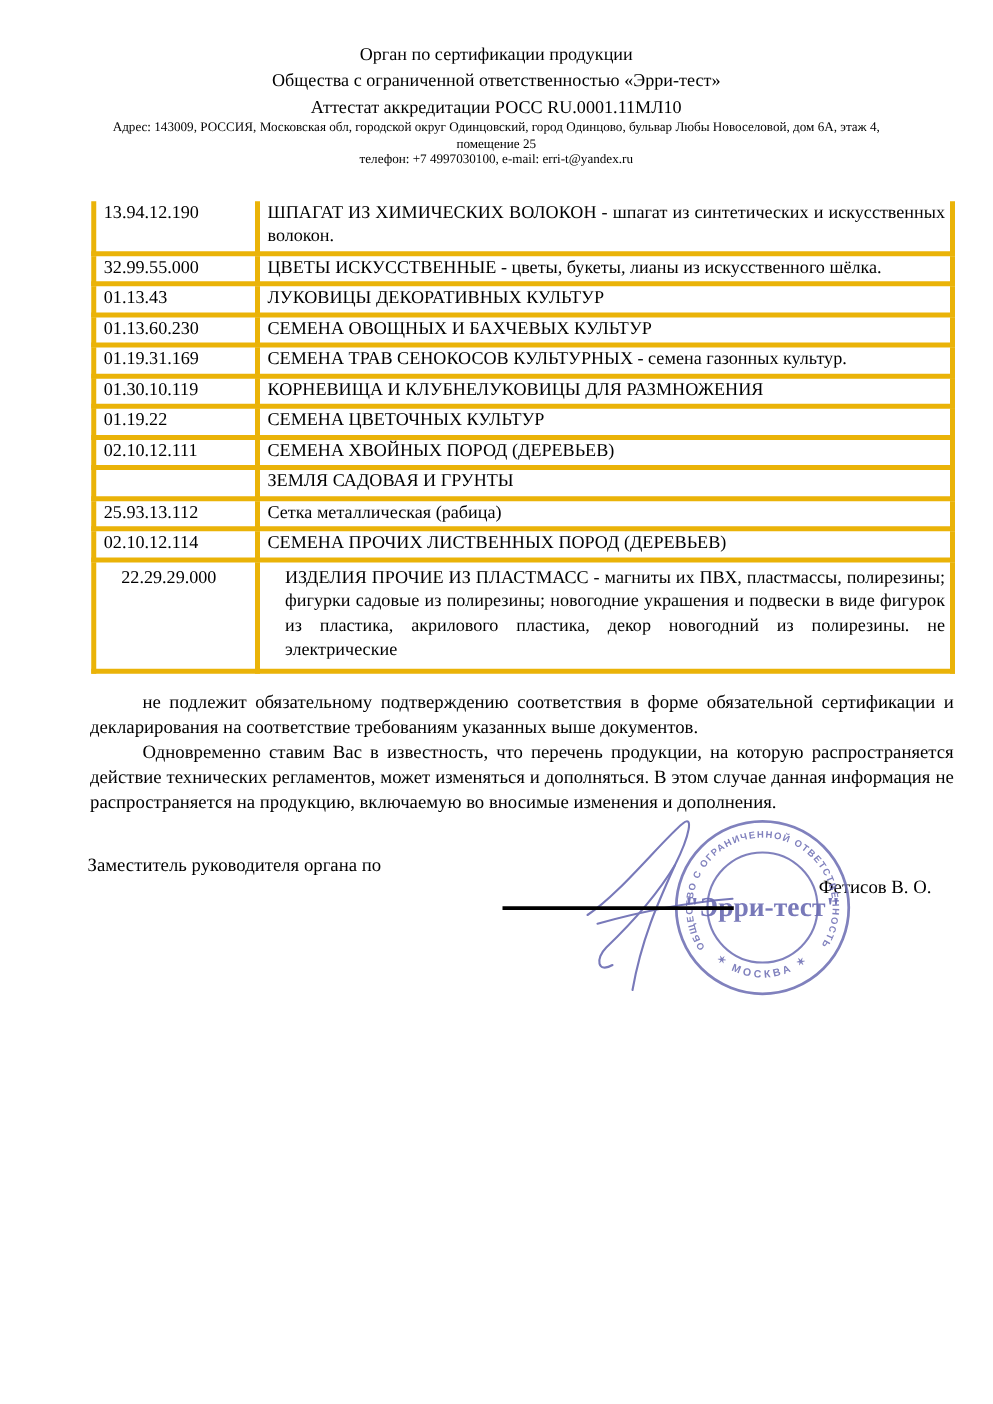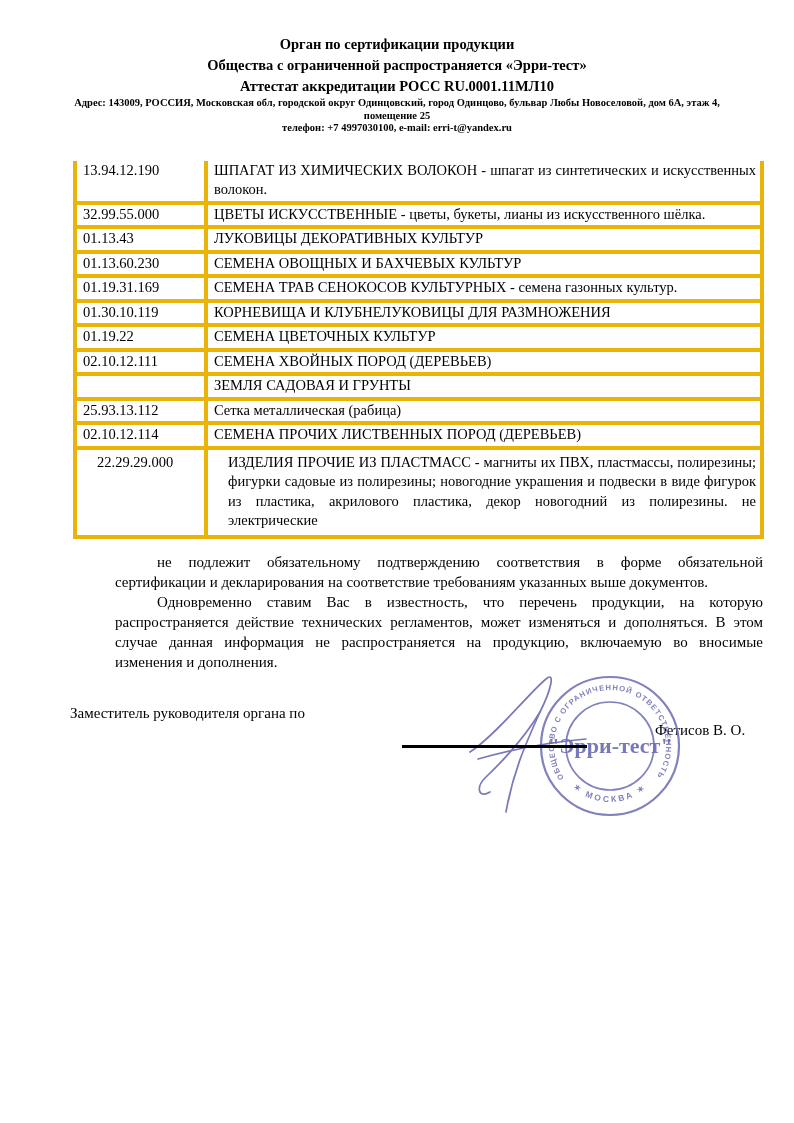--- a/index.html
+++ b/index.html
@@ -4,21 +4,21 @@
 <style>
   * { margin: 0; padding: 0; box-sizing: border-box; }
   html, body { background: #ffffff; }
   body {
     width: 794px; height: 1123px;
     position: relative;
     font-family: "Liberation Serif", "DejaVu Serif", serif;
     color: #000;
     overflow: hidden;
   }
-  .header { padding-top: 34px; text-align: center; font-weight: bold; }
+  .header { padding-top: 34px; text-align: center; }
   .header .h-line { font-size: 14.5px; line-height: 21px; }
   .header .h-small { font-size: 10.5px; line-height: 12.5px; }
 
   .doc-table {
     border-collapse: collapse;
     margin: 26px 0 0 73px;
     width: 691px;
     table-layout: fixed;
   }
   .doc-table td {
@@ -26,21 +26,21 @@
     font-size: 14.5px;
     line-height: 19.5px;
     vertical-align: top;
     padding: 0 4px 1px 6px;
   }
   .doc-table tr:first-child td { border-top: none; }
   .doc-table td.code-cell { width: 131px; }
   .doc-table td.desc-cell { text-align: justify; }
   .doc-table tr:last-child td { padding-top: 3px; padding-bottom: 4px; padding-left: 20px; }
 
-  .body-text { margin: 13px 31px 0 115px; }
+  .body-text { margin: 13px 31px 0 72px; }
   .body-text p {
     font-size: 15px; line-height: 20px;
     text-align: justify;
     text-indent: 42px;
   }
 
   .signature-block {
     position: relative;
     margin-left: 70px;
     width:  690px;
@@ -67,21 +67,21 @@
   }
   .stamp-ring-text { font-family: "Liberation Sans", sans-serif; font-size: 7.6px; letter-spacing: 1.1px; font-weight: bold; }
   .stamp-bottom-text { font-family: "Liberation Sans", sans-serif; font-size: 8.5px; letter-spacing: 2.5px; font-weight: bold; }
   .stamp-center-text { font-size: 22px; font-weight: bold; font-family: "Liberation Serif", serif; }
 </style>
 </head>
 <body>
 
 <div class="header">
   <div class="h-line">Орган по сертификации продукции</div>
-  <div class="h-line">Общества с ограниченной распространяется «Эрри-тест»</div>
+  <div class="h-line">Общества с ограниченной ответственностью «Эрри-тест»</div>
   <div class="h-line">Аттестат аккредитации РОСС RU.0001.11МЛ10</div>
   <div class="h-small">Адрес: 143009, РОССИЯ, Московская обл, городской округ Одинцовский, город Одинцово, бульвар Любы Новоселовой, дом 6А, этаж 4,</div>
   <div class="h-small">помещение 25</div>
   <div class="h-small">телефон: +7 4997030100, e-mail: erri-t@yandex.ru</div>
 </div>
 
 <table class="doc-table">
   <tbody>
       <tr>
     <td class="code-cell">13.94.12.190</td>

